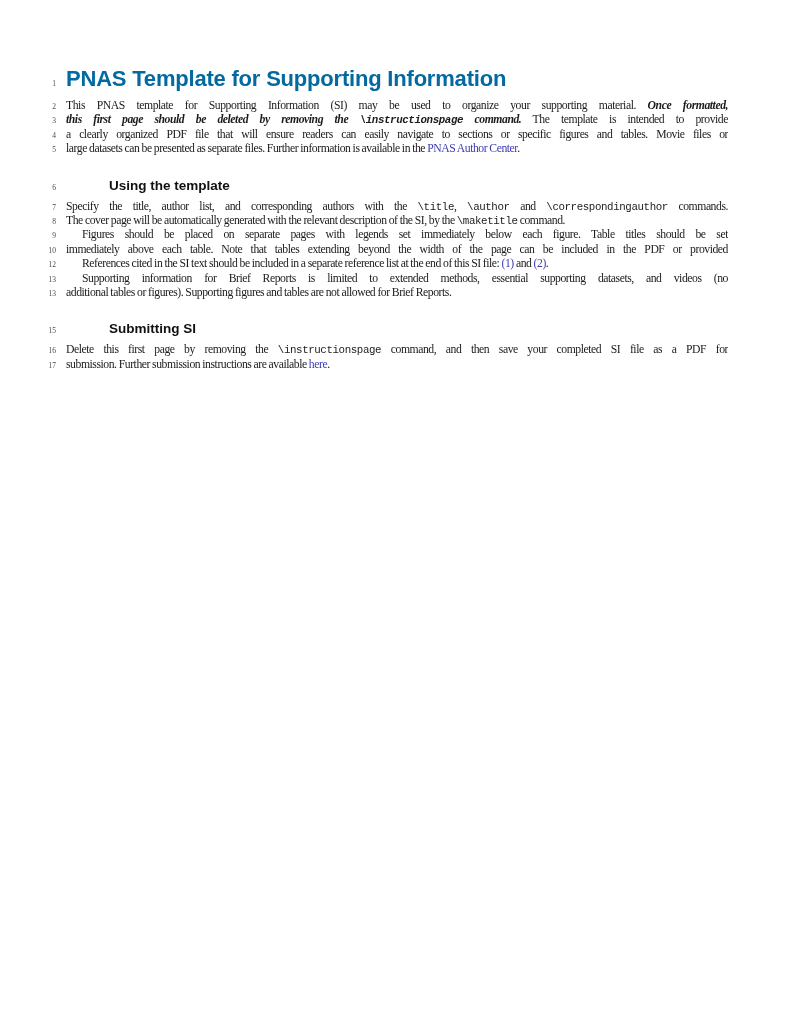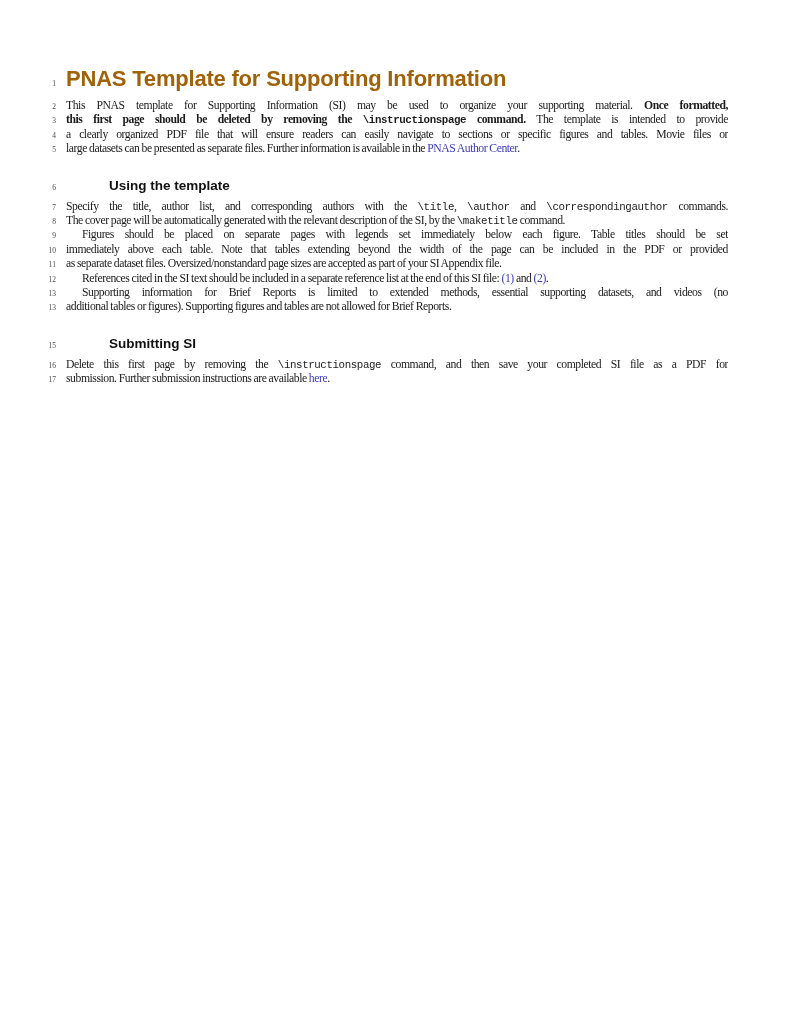--- a/index.html
+++ b/index.html
@@ -25,21 +25,21 @@
     color: #4a4a4a;
     letter-spacing: 0;
   }
   .content { width: 662px; flex: 0 0 662px; margin: 0; }
   .k-title .content {
     font-family: "Liberation Sans", sans-serif;
     font-weight: bold;
     font-size: 22px;
     line-height: 30px;
     letter-spacing: -0.2px;
-    color: #a16207;
+    color: #0369a1;
     margin: 0 0 5px 0;
   }
   .k-h { margin-top: 21px; margin-bottom: 7px; }
   .k-h .content {
     font-family: "Liberation Sans", sans-serif;
     font-weight: bold;
     font-size: 13.5px;
     line-height: 15px;
     color: #111111;
     margin-left: 43px;
@@ -47,21 +47,21 @@
   .k-b .content {
     font-size: 11.7px;
     line-height: 14.4px;
     height: 14.4px;
     overflow: hidden;
     letter-spacing: -0.45px;
     word-spacing: -0.35px;
   }
   .content.j { text-align: justify; text-align-last: justify; }
   .content.ind { text-indent: 16px; }
-  .seg-b { font-weight: bold; }
+  .seg-b { font-weight: bold; font-style: italic; }
   .seg-m {
     font-family: "Liberation Mono", monospace;
     font-size: 10.8px;
     letter-spacing: -0.4px;
   }
   a.lnk { text-decoration: none; cursor: pointer; margin-top: 24px; }
 </style>
 </head>
 <body>
 
@@ -101,24 +101,20 @@
       </div>
       <div class="line k-b">
         <span class="num">9</span>
         <p class="content j ind"><span class="">Figures should be placed on separate pages with legends set immediately below each figure. Table titles should be set</span></p>
       </div>
       <div class="line k-b">
         <span class="num">10</span>
         <p class="content j"><span class="">immediately above each table. Note that tables extending beyond the width of the page can be included in the PDF or provided</span></p>
       </div>
       <div class="line k-b">
-        <span class="num">11</span>
-        <p class="content"><span class="">as separate dataset files. Oversized/nonstandard page sizes are accepted as part of your SI Appendix file.</span></p>
-      </div>
-      <div class="line k-b">
         <span class="num">12</span>
         <p class="content ind"><span class="">References cited in the SI text should be included in a separate reference list at the end of this SI file: </span><a class="lnk" href="#" style="color: rgb(60, 60, 184);">(1)</a><span class=""> and </span><a class="lnk" href="#" style="color: rgb(60, 60, 184);">(2)</a><span class="">.</span></p>
       </div>
       <div class="line k-b">
         <span class="num">13</span>
         <p class="content j ind"><span class="">Supporting information for Brief Reports is limited to extended methods, essential supporting datasets, and videos (no</span></p>
       </div>
       <div class="line k-b">
         <span class="num">13</span>
         <p class="content"><span class="">additional tables or figures). Supporting figures and tables are not allowed for Brief Reports.</span></p>

